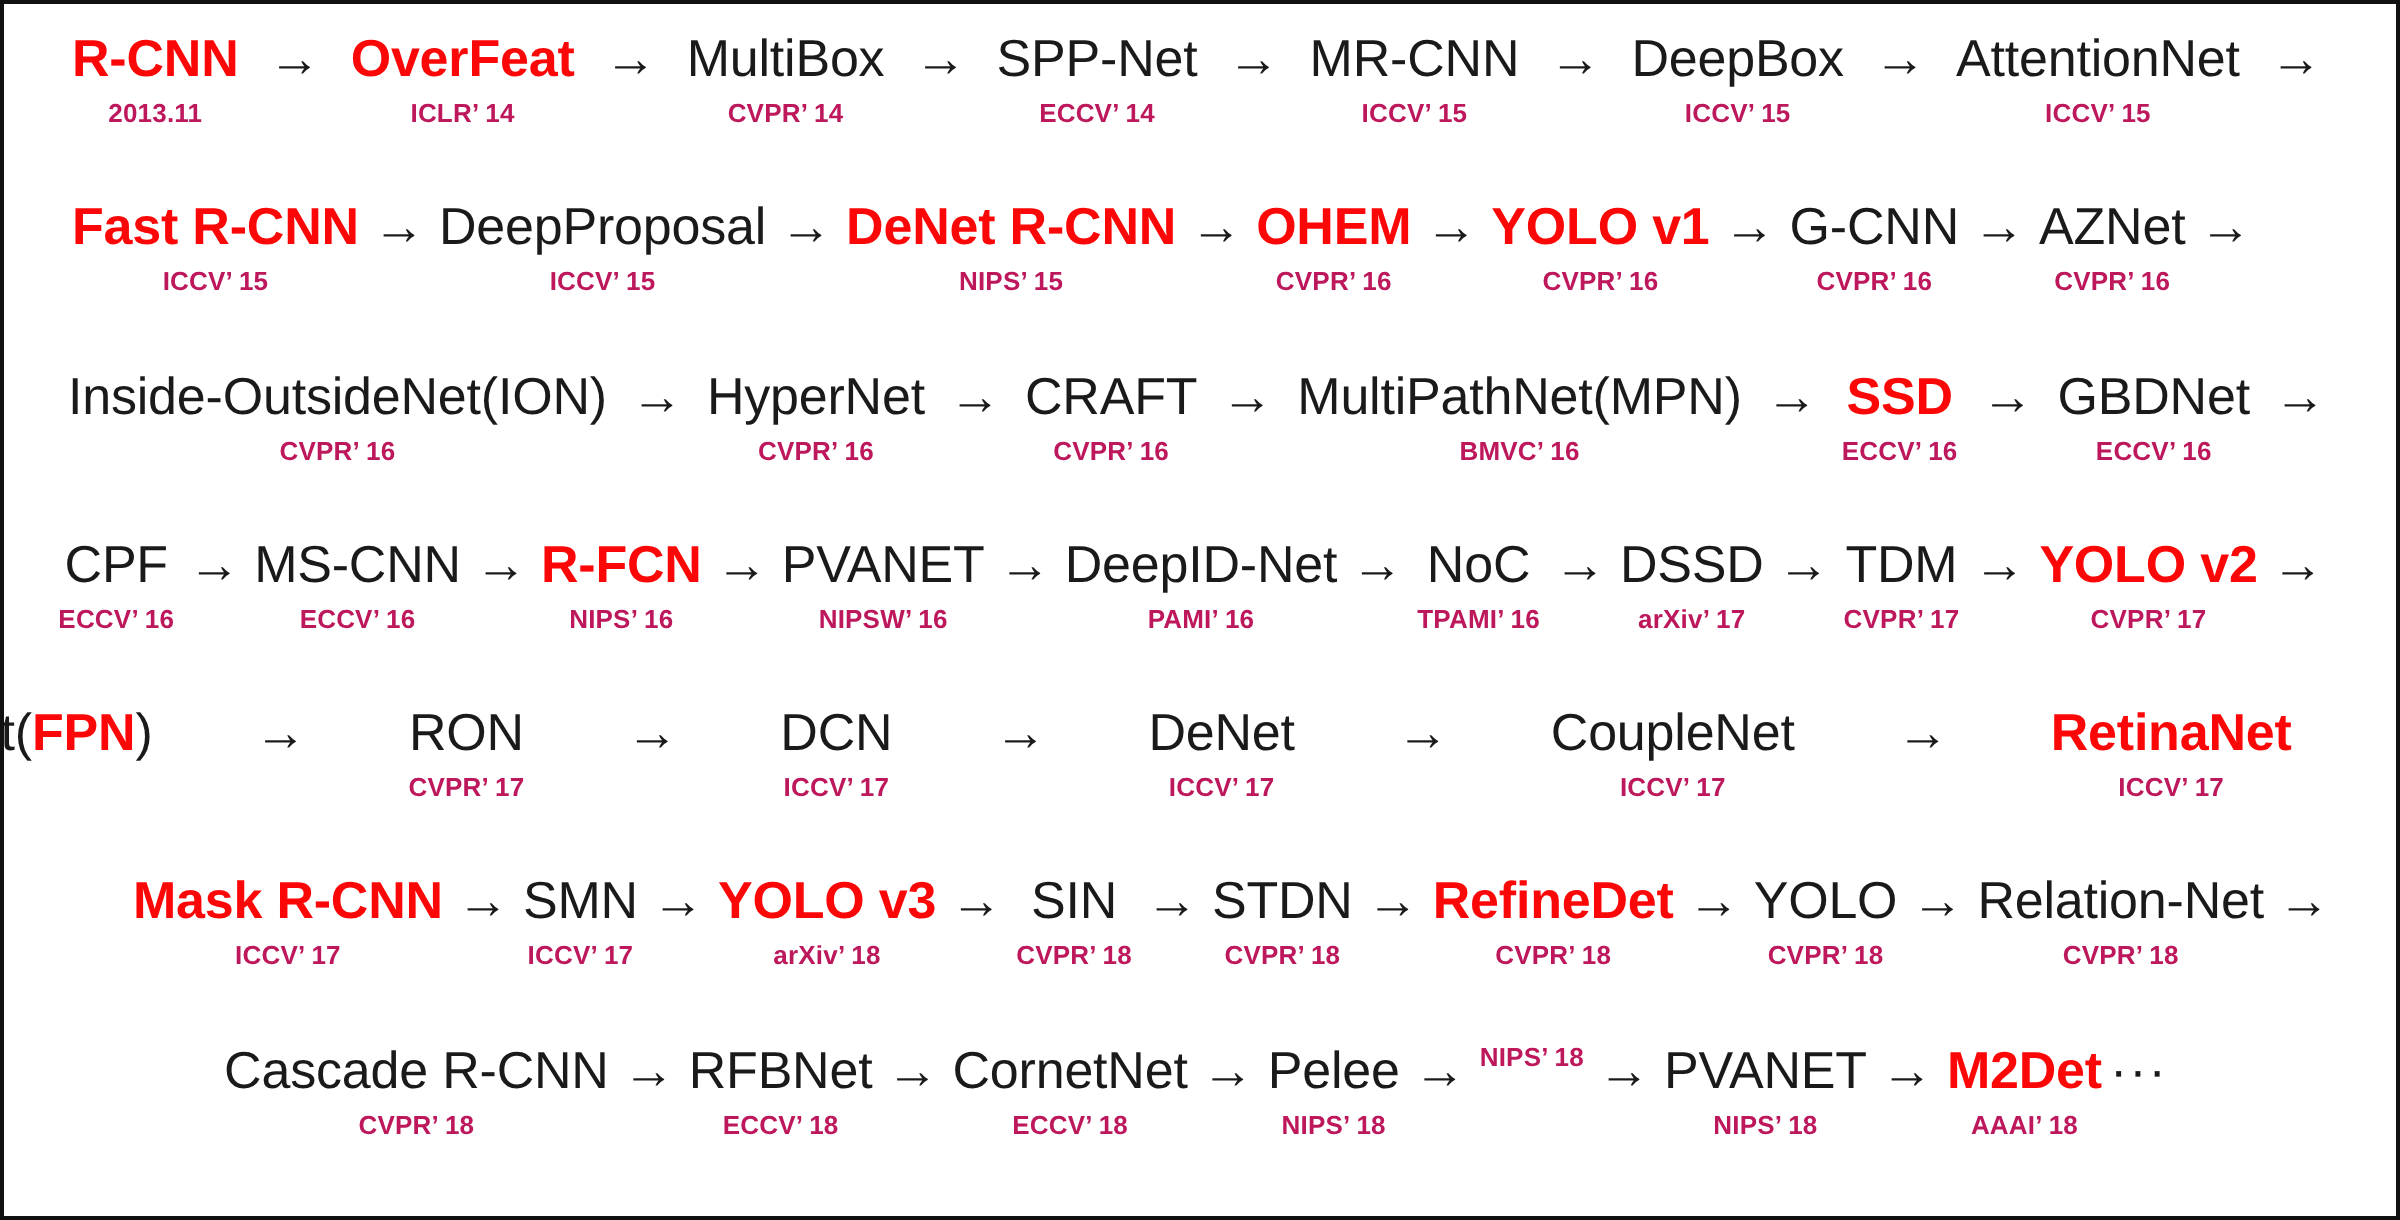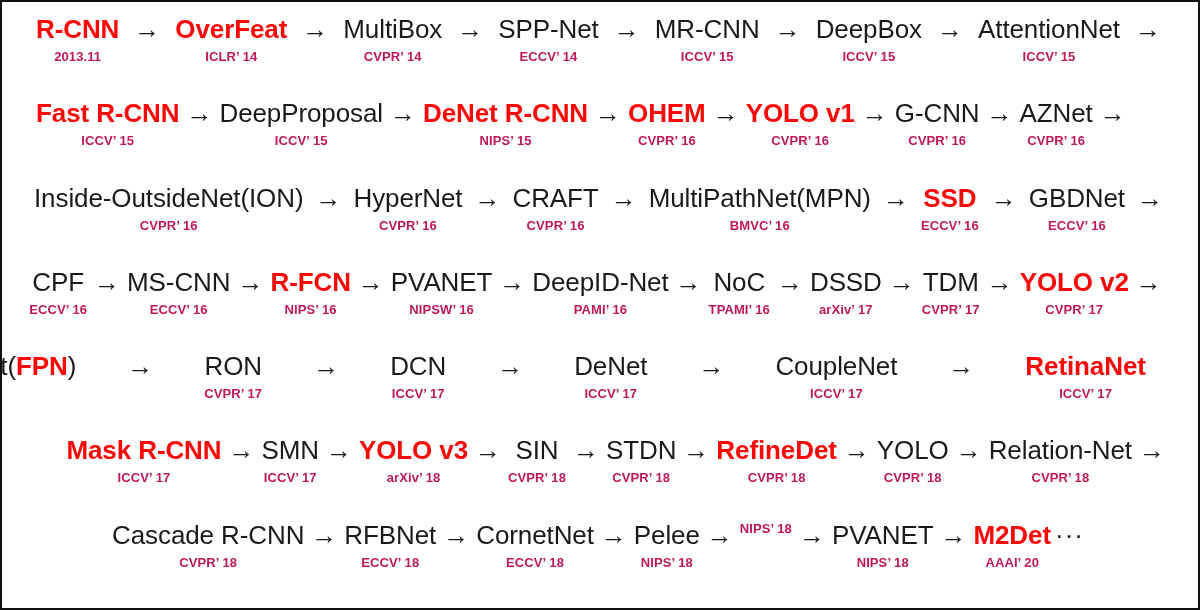--- a/index.html
+++ b/index.html
@@ -359,18 +359,18 @@
           <div class="node-venue">NIPS’ 18</div>
         </div>
         <span class="arrow">→</span>
         <div class="node">
           <div class="node-name">PVANET</div>
           <div class="node-venue">NIPS’ 18</div>
         </div>
         <span class="arrow">→</span>
         <div class="node hl">
           <div class="node-name">M2Det</div>
-          <div class="node-venue">AAAI’ 20</div>
+          <div class="node-venue">AAAI’ 18</div>
         </div>
         <span class="ellipsis">···</span>
       </div>
     </div>
 </div>
 
 </body></html>

